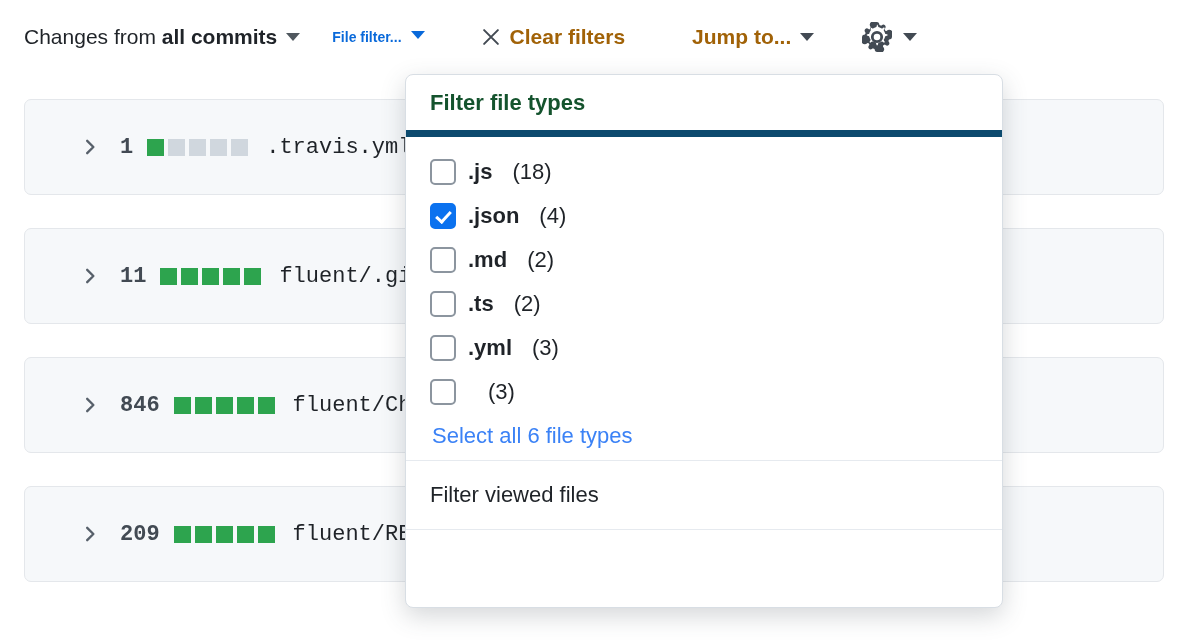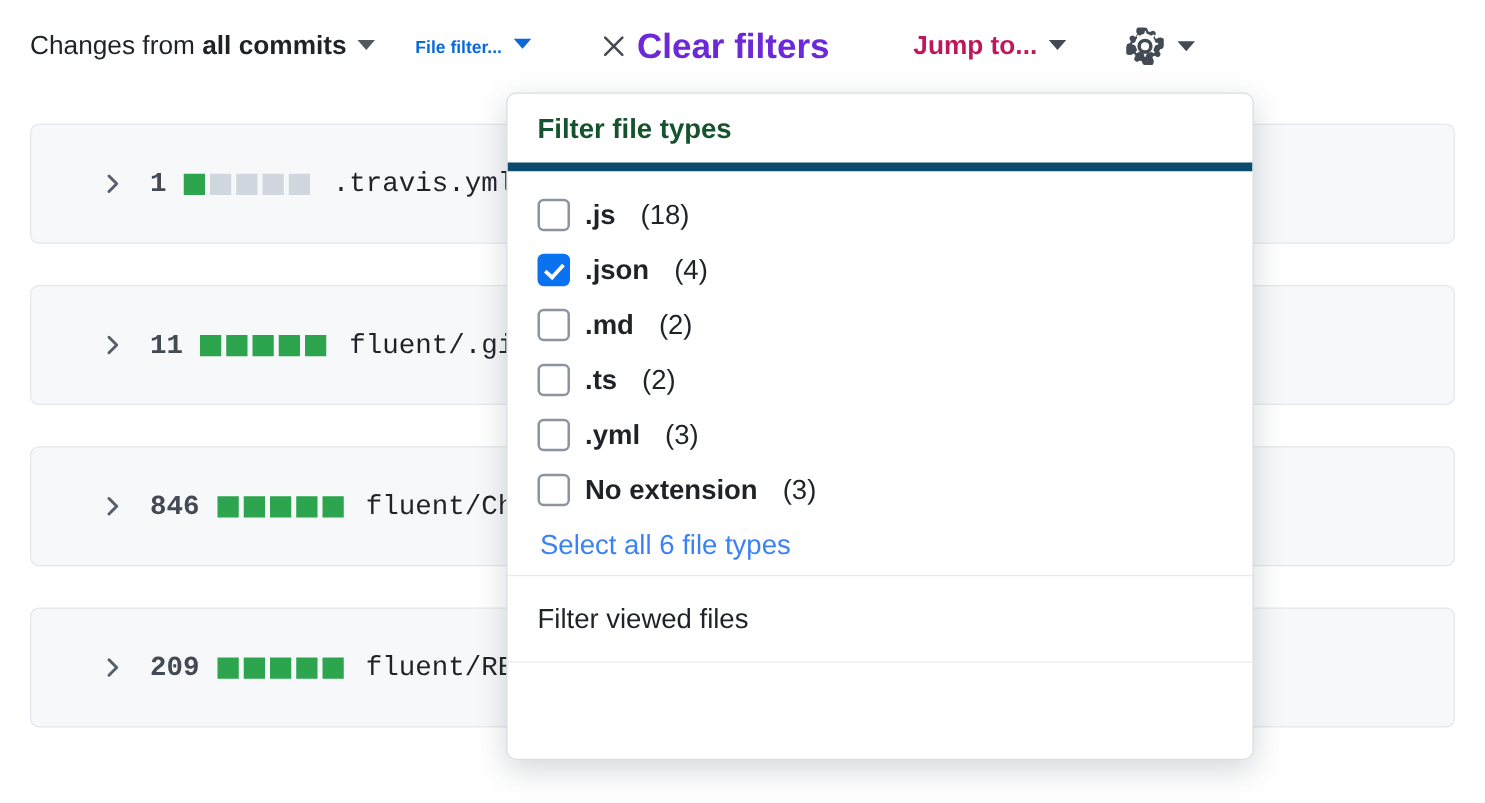--- a/index.html
+++ b/index.html
@@ -68,28 +68,28 @@
     margin-left: 56px;
     cursor: pointer;
   }
   .x-icon {
     width: 20px;
     height: 20px;
     margin-right: 9px;
     display: block;
   }
   .clear-filters {
-    font-size: 28px;
-    font-weight: 700;
-    color: #6d28d9;
+    font-size: 21px;
+    font-weight: 700;
+    color: #a16207;
   }
   .jump-to {
     font-size: 21px;
     font-weight: 700;
-    color: #be185d;
+    color: #a16207;
     margin-left: 67px;
     cursor: pointer;
   }
   .gear-wrap {
     display: flex;
     align-items: center;
     margin-left: 48px;
     cursor: pointer;
   }
   .gear-icon { display: block; }
@@ -379,21 +379,20 @@
         <span class="item-label">.ts</span>
         <span class="item-count">(2)</span>
       </div>
       <div class="dd-item">
         <span class="cbx"></span>
         <span class="item-label">.yml</span>
         <span class="item-count">(3)</span>
       </div>
       <div class="dd-item">
         <span class="cbx"></span>
-        <span class="item-label">No extension</span>
         <span class="item-count">(3)</span>
       </div>
       <a class="select-all">Select all 6 file types</a>
     </div>
 
   <div class="dd-divider"></div>
 
   <div class="dd-subheader">Filter viewed files</div>
 
   <div class="dd-divider"></div>

